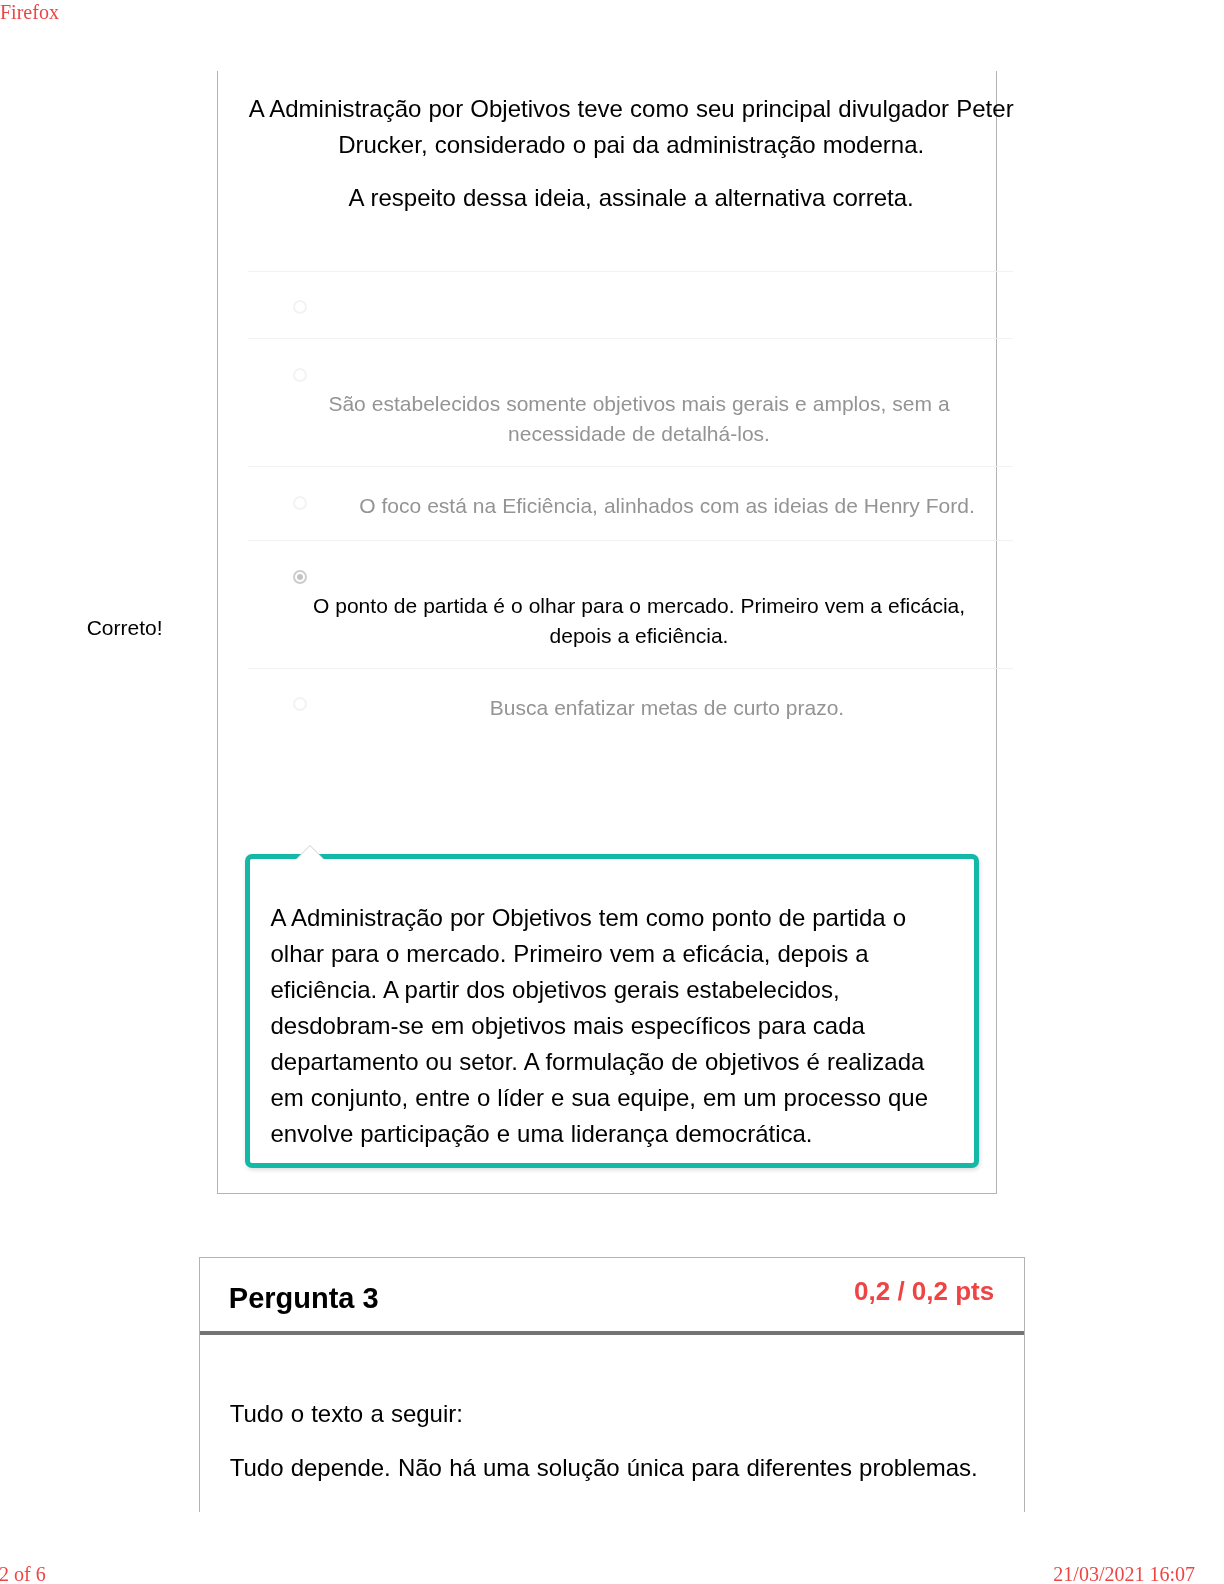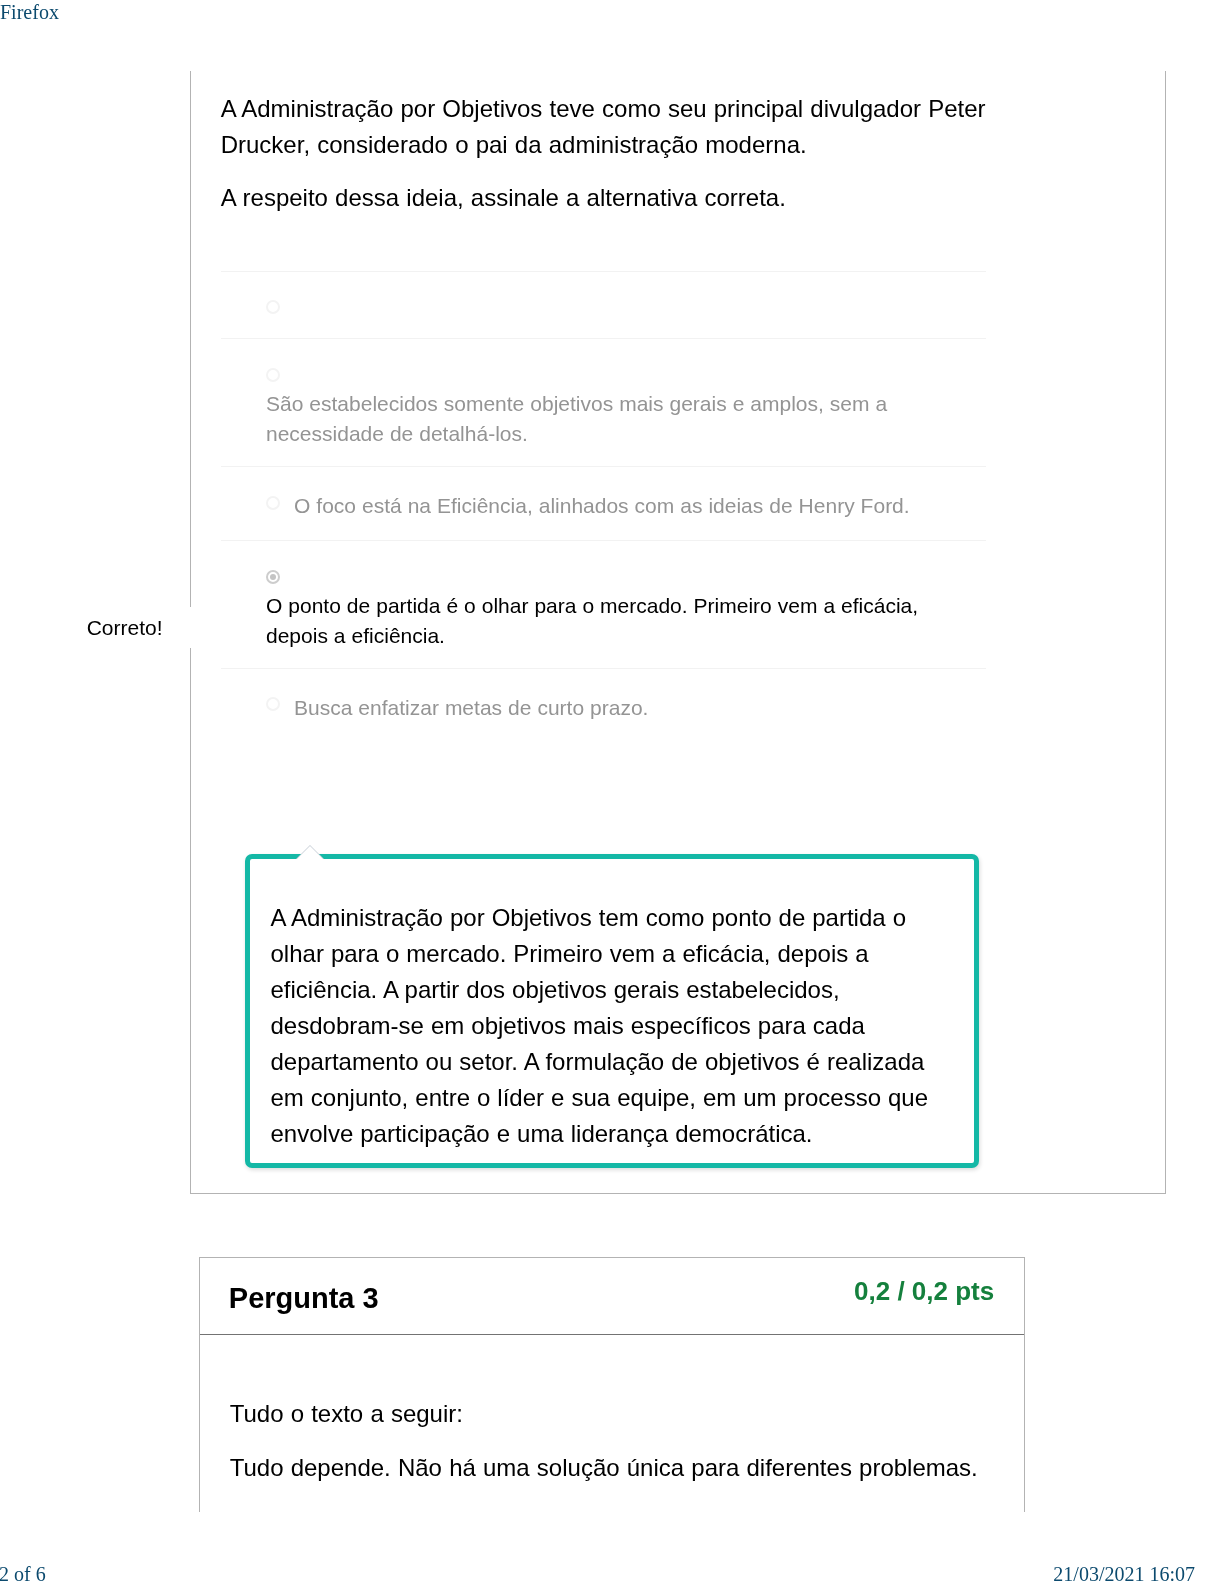--- a/index.html
+++ b/index.html
@@ -2,39 +2,39 @@
 <html lang="pt-BR"><head>
 <meta charset="utf-8">
 <title>Quiz - print preview</title>
 <style>
   html,body{margin:0;padding:0;}
   body{width:1224px;height:1584px;background:#fff;position:relative;overflow:hidden;
        font-family:"Liberation Sans",sans-serif;}
 
   
   .pg-head,.pg-foot{position:absolute;left:0;width:1196px;
-           font-family:"Liberation Serif",serif;color:#0c4a6e;}
+           font-family:"Liberation Serif",serif;color:#ef4444;}
   .pg-head{top:1.1px;height:30px;font-size:20px;}
   .pg-head .left{position:absolute;left:0px;top:0px;}
   .pg-head .right{position:absolute;right:0px;top:0px;white-space:nowrap;}
   .pg-foot{top:1563.0px;height:24px;font-size:20px;}
   .pg-foot .left{position:absolute;left:-1.0px;top:0;}
   .pg-foot .right{position:absolute;right:1.0px;top:0;}
 
   
   .qbox{position:absolute;box-sizing:border-box;border:1px solid #b3b3b3;background:#fff;}
-  #q2box{left:190px;top:71px;width:976px;height:1123px;border-top:none;}
+  #q2box{left:217px;top:71px;width:780px;height:1123px;border-top:none;text-align:center;}
   #q3box{left:199px;top:1257px;width:826px;height:255px;border-bottom:none;}
 
   .qhdr{position:absolute;left:0;top:0;width:100%;height:77px;
-        border-bottom:1px solid #737373;box-sizing:border-box;}
+        border-bottom:4px solid #737373;box-sizing:border-box;}
   .qhdr .qname{position:absolute;left:28.8px;top:23px;font-size:29px;font-weight:bold;
         color:#000;line-height:34px;}
   .qhdr .qpts{position:absolute;right:29.8px;top:18px;font-size:26px;font-weight:bold;
-        color:#15803d;line-height:31px;}
+        color:#ef4444;line-height:31px;}
 
   .qtext{position:absolute;font-size:24px;line-height:36px;color:#000;word-spacing:0.5px;}
   .qtext p{margin:0 0 17.8px 0;}
   .qtext p.last{margin-bottom:0;}
 
   
   #answers{position:absolute;left:30px;top:199.6px;width:765px;}
   .ans{position:relative;border-top:1px solid #f2f2f2;box-sizing:border-box;
        padding-left:45px;}
   .ans .atxt{font-size:21px;line-height:30px;color:#949494;width:692px;

